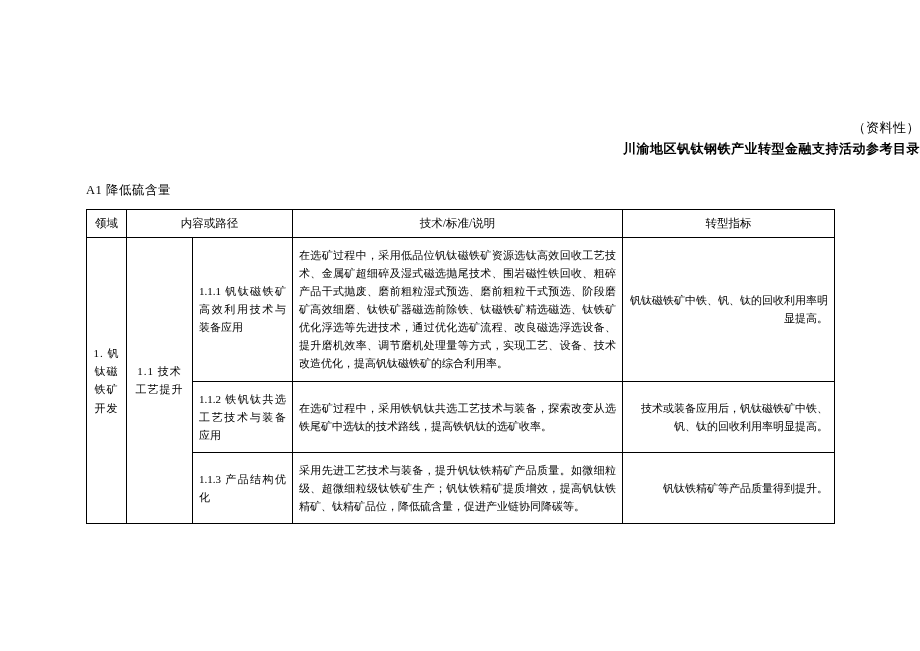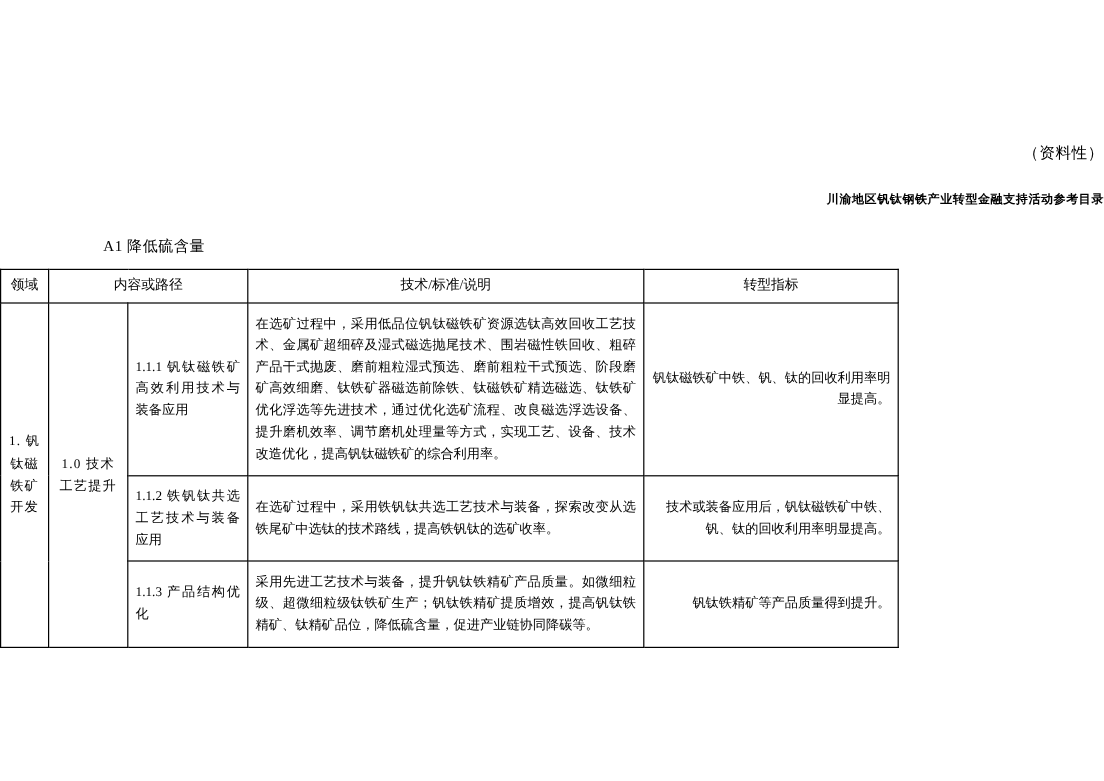--- a/index.html
+++ b/index.html
@@ -25,35 +25,36 @@
     text-align: right;
     margin-top: 118px;
     font-size: 13px;
     line-height: 1.6;
   }
   .doc-head .line1 {
     font-size: 13px;
     letter-spacing: 0.5px;
   }
   .doc-head .line2 {
-    font-size: 10px;
+    font-size: 13px;
     font-weight: bold;
     letter-spacing: 0.5px;
-    margin-top: 20px;
+    margin-top: 0;
   }
   .section-label {
     margin-top: 22px;
     margin-left: 86px;
     font-size: 12.5px;
     font-weight: normal;
     letter-spacing: 0.5px;
   }
   table.matrix {
     border-collapse: collapse;
     margin-top: 10px;
+    margin-left: 86px;
     width: 748px;
     table-layout: fixed;
   }
   table.matrix th,
   table.matrix td {
     border: 1px solid #000000;
     vertical-align: middle;
     font-size: 11px;
     line-height: 1.65;
     padding: 8px 6px;
@@ -126,21 +127,21 @@
       <tr>
         <th colspan="1">领域</th>
         <th colspan="2">内容或路径</th>
         <th>技术/标准/说明</th>
         <th>转型指标</th>
       </tr>
     </thead>
     <tbody>
       <tr>
         <td class="cell-domain" rowspan="3">1. 钒钛磁铁矿开发</td>
-        <td class="cell-path" rowspan="3">1.0 技术工艺提升</td>
+        <td class="cell-path" rowspan="3">1.1 技术工艺提升</td>
         <td class="cell-tech">1.1.1  钒钛磁铁矿高效利用技术与装备应用</td>
         <td class="cell-desc">在选矿过程中，采用低品位钒钛磁铁矿资源选钛高效回收工艺技术、金属矿超细碎及湿式磁选抛尾技术、围岩磁性铁回收、粗碎产品干式抛废、磨前粗粒湿式预选、磨前粗粒干式预选、阶段磨矿高效细磨、钛铁矿器磁选前除铁、钛磁铁矿精选磁选、钛铁矿优化浮选等先进技术，通过优化选矿流程、改良磁选浮选设备、提升磨机效率、调节磨机处理量等方式，实现工艺、设备、技术改造优化，提高钒钛磁铁矿的综合利用率。</td>
         <td class="cell-ind">钒钛磁铁矿中铁、钒、钛的回收利用率明显提高。</td>
       </tr>
       <tr>
         <td class="cell-tech">1.1.2  铁钒钛共选工艺技术与装备应用</td>
         <td class="cell-desc">在选矿过程中，采用铁钒钛共选工艺技术与装备，探索改变从选铁尾矿中选钛的技术路线，提高铁钒钛的选矿收率。</td>
         <td class="cell-ind">技术或装备应用后，钒钛磁铁矿中铁、钒、钛的回收利用率明显提高。</td>
       </tr>
       <tr>

